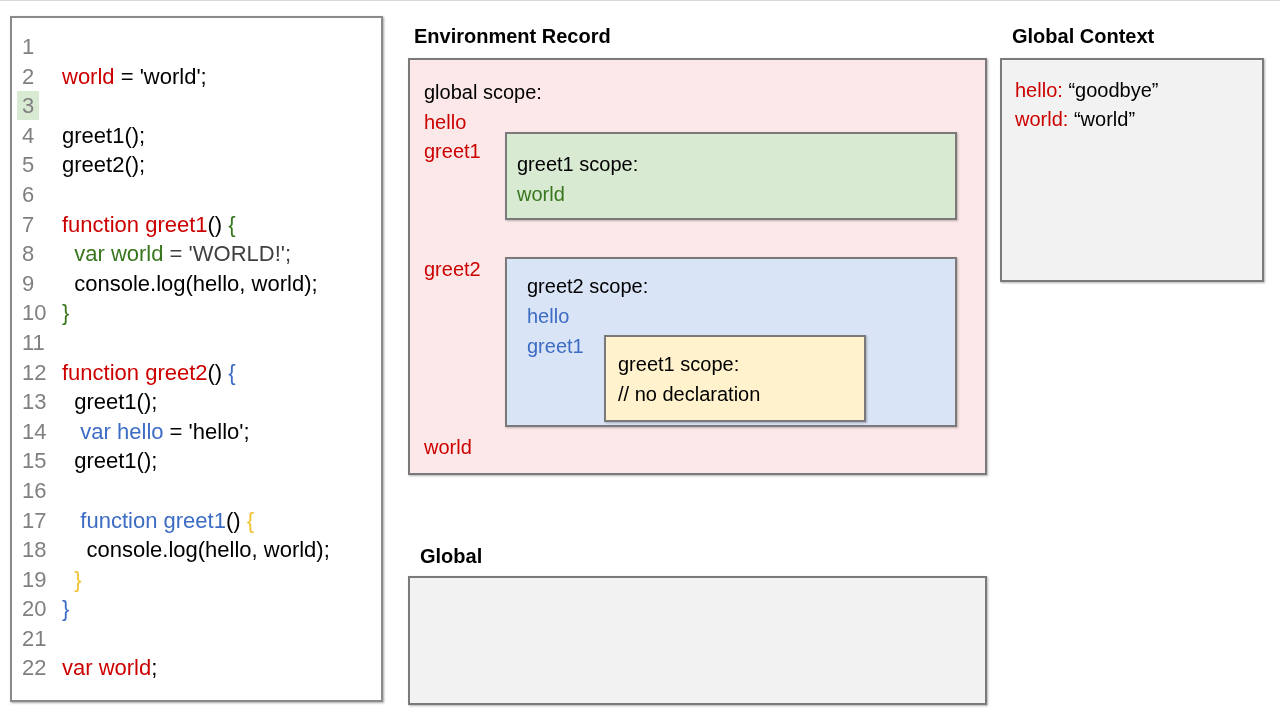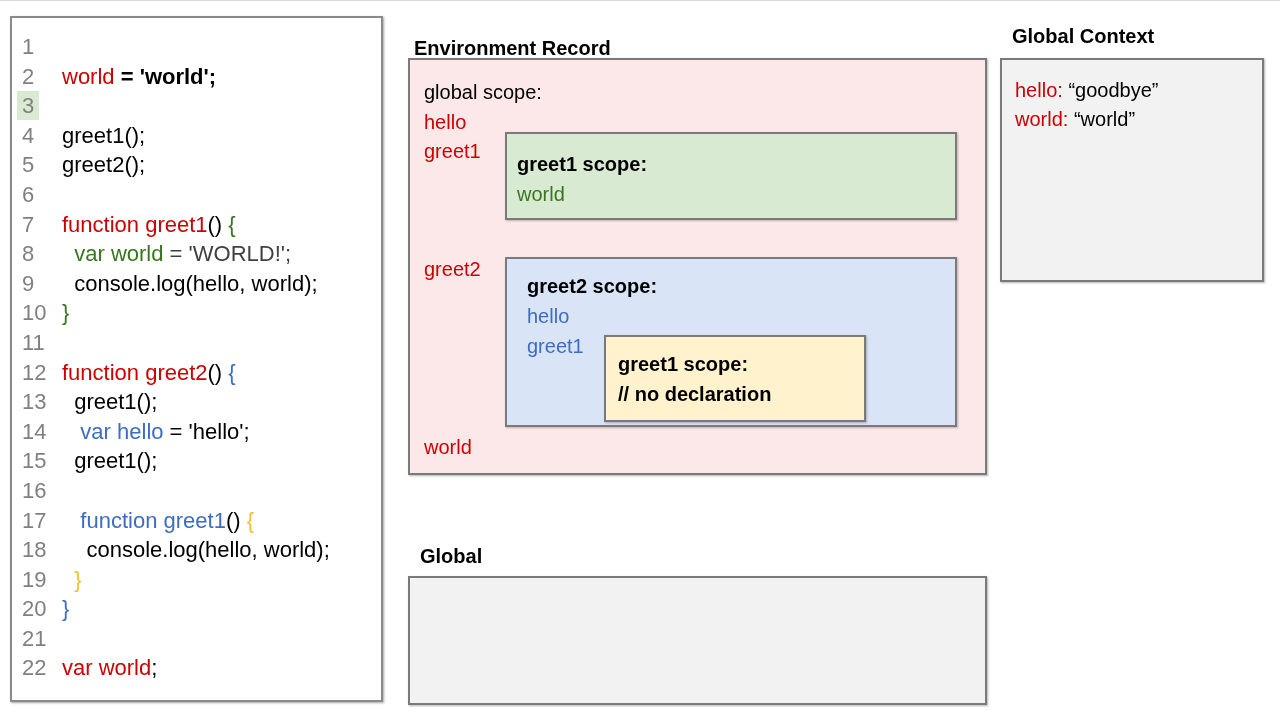--- a/index.html
+++ b/index.html
@@ -41,21 +41,21 @@
   .code-text { white-space: pre; }
 
   
   .section-title {
     position: absolute;
     font-size: 20px;
     font-weight: bold;
     line-height: 24px;
     color: #000;
   }
-  .er-title { left: 414px; top: 24px; margin-top: 12px; }
+  .er-title { left: 414px; top: 24px; }
   .gc-title { left: 1012px; top: 24px; }
   .console-title { left: 420px; top: 544px; }
 
   
   .er-global-box {
     position: absolute; left: 408px; top: 58px; width: 579px; height: 417px;
     background: var(--pink_bg);
     border: 2px solid var(--border_gray);
     box-shadow: 1px 1px 2px rgba(0,0,0,0.3);
   }
@@ -83,21 +83,21 @@
   .greet2-box {
     left: 95px; top: 197px; width: 452px; height: 170px;
     background: var(--blue_bg);
     padding: 12px 0 0 20px;
   }
   .inner-greet1-box {
     left: 97px; top: 76px; width: 262px; height: 87px;
     background: var(--yellow_bg);
     padding: 12px 0 0 12px;
   }
-  .scope-label { color: #000; font-weight: bold; }
+  .scope-label { color: #000; }
   .green-var { color: var(--green); }
   .blue-var  { color: var(--blue); }
 
   
   .gc-box {
     position: absolute; left: 1000px; top: 58px; width: 264px; height: 224px;
     background: var(--panel_bg);
     border: 2px solid var(--border_gray);
     box-shadow: 1px 1px 2px rgba(0,0,0,0.3);
     padding: 16px 0 12px 13px;
@@ -115,21 +115,21 @@
   }
 </style>
 </head>
 <body>
 
 <div class="top-hairline"></div>
 
 <div class="code-panel">
   <div>
       <div class="code-line"><span class="line-num"><span>1</span></span></div>
-      <div class="code-line"><span class="line-num"><span>2</span></span><span class="code-text"><span style="color: rgb(204, 0, 0);">world</span><span style="color: rgb(0, 0, 0); font-weight: bold;"> = 'world';</span></span></div>
+      <div class="code-line"><span class="line-num"><span>2</span></span><span class="code-text"><span style="color: rgb(204, 0, 0);">world</span><span style="color: rgb(0, 0, 0);"> = 'world';</span></span></div>
       <div class="code-line"><span class="line-num"><span class="num-highlight">3</span></span><span class="code-text"></span></div>
       <div class="code-line"><span class="line-num"><span>4</span></span><span class="code-text"><span style="color: rgb(0, 0, 0);">greet1();</span></span></div>
       <div class="code-line"><span class="line-num"><span>5</span></span><span class="code-text"><span style="color: rgb(0, 0, 0);">greet2();</span></span></div>
       <div class="code-line"><span class="line-num"><span>6</span></span><span class="code-text"></span></div>
       <div class="code-line"><span class="line-num"><span>7</span></span><span class="code-text"><span style="color: rgb(204, 0, 0);">function greet1</span><span style="color: rgb(0, 0, 0);">() </span><span style="color: rgb(56, 118, 29);">{</span></span></div>
       <div class="code-line"><span class="line-num"><span>8</span></span><span class="code-text"><span style="color: rgb(0, 0, 0);">  </span><span style="color: rgb(56, 118, 29);">var world</span><span style="color: #404040;"> = 'WORLD!';</span></span></div>
       <div class="code-line"><span class="line-num"><span>9</span></span><span class="code-text"><span style="color: rgb(0, 0, 0);">  console.log(hello, world);</span></span></div>
       <div class="code-line"><span class="line-num"><span>10</span></span><span class="code-text"><span style="color: rgb(56, 118, 29);">}</span></span></div>
       <div class="code-line"><span class="line-num"><span>11</span></span><span class="code-text"></span></div>
       <div class="code-line"><span class="line-num"><span>12</span></span><span class="code-text"><span style="color: rgb(204, 0, 0);">function greet2</span><span style="color: rgb(0, 0, 0);">() </span><span style="color: rgb(60, 108, 196);">{</span></span></div>

